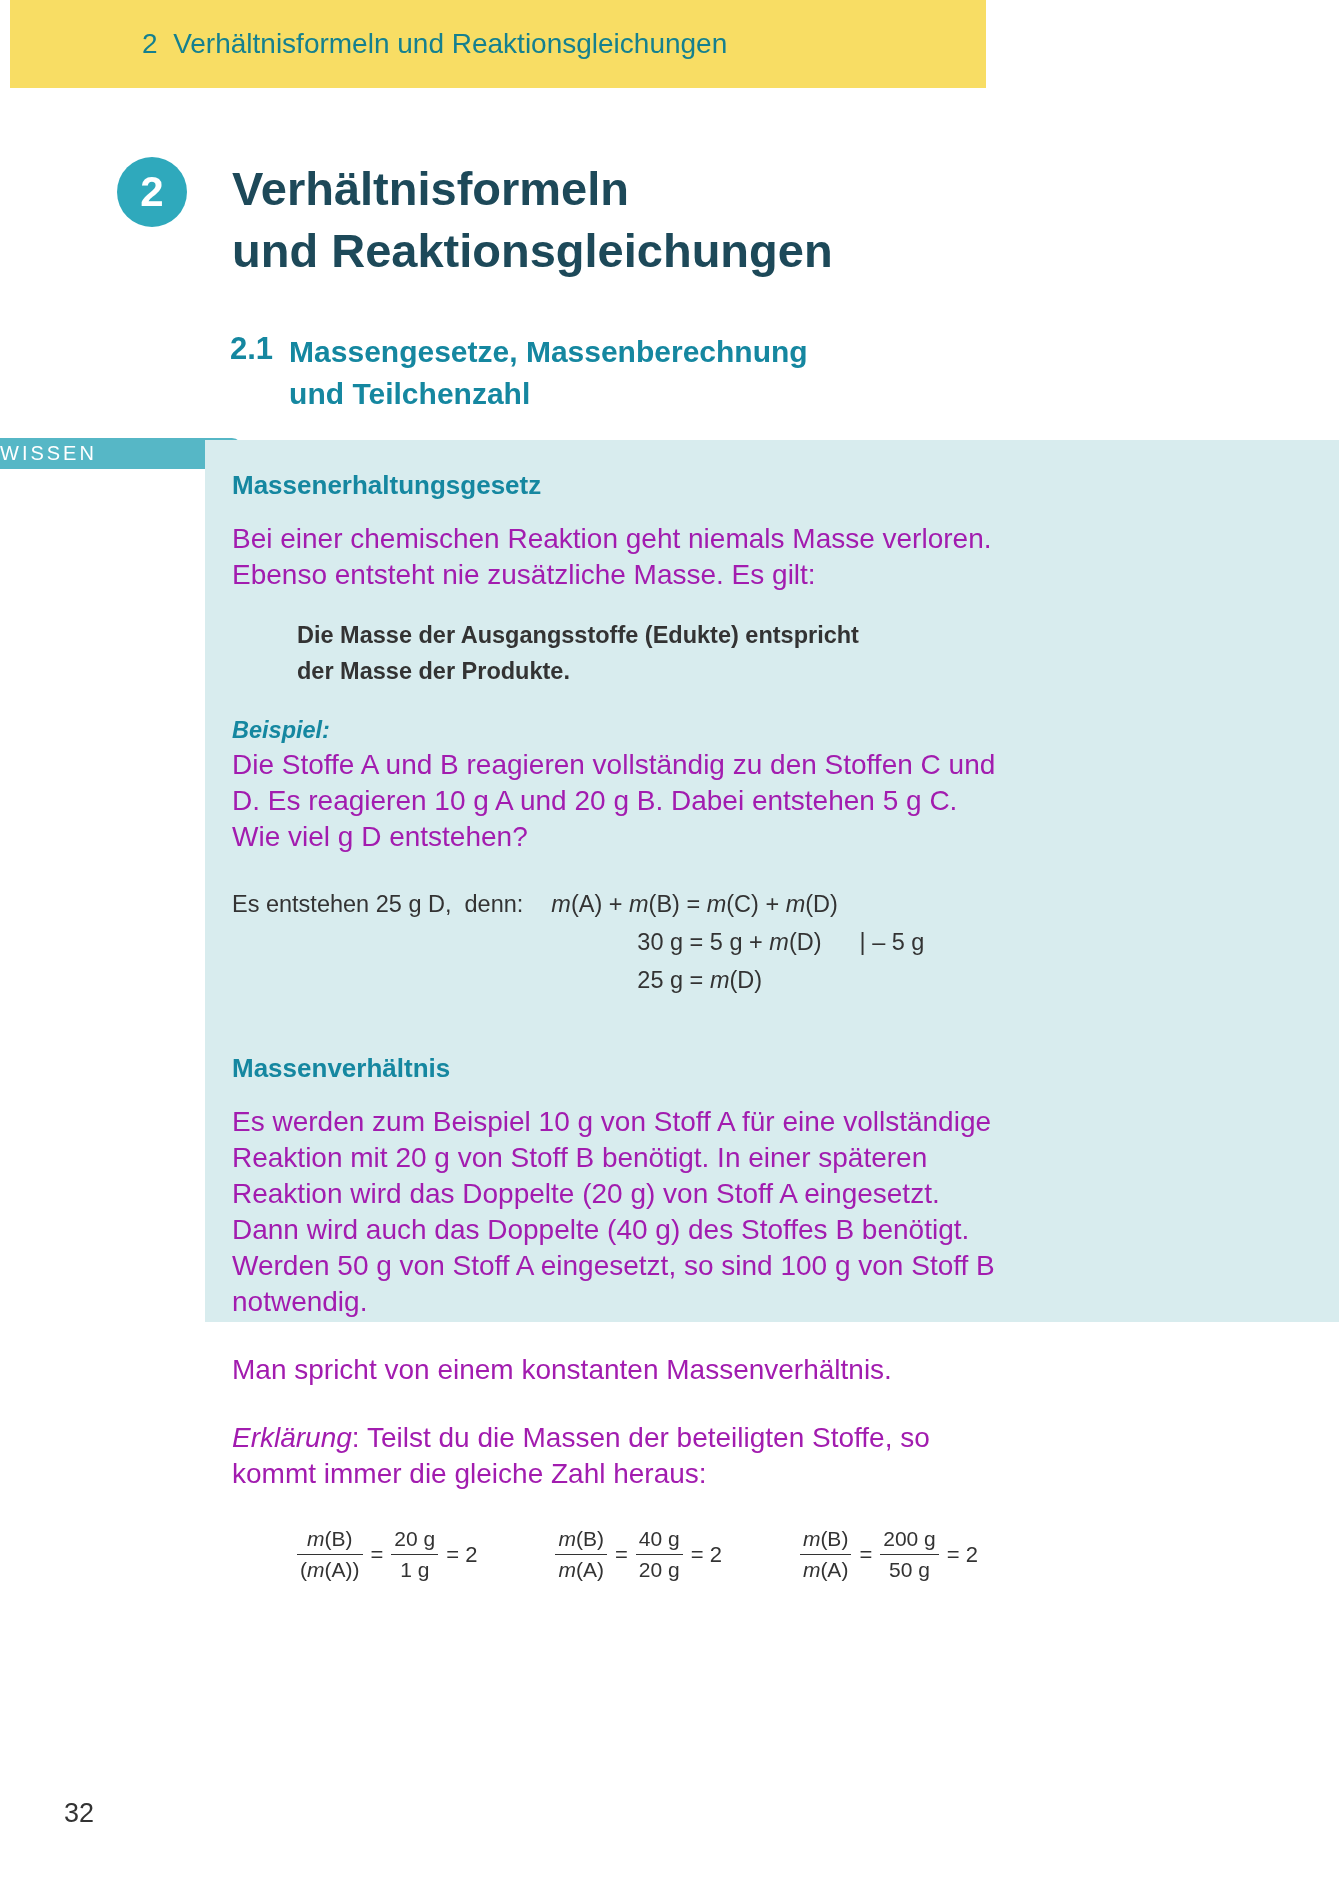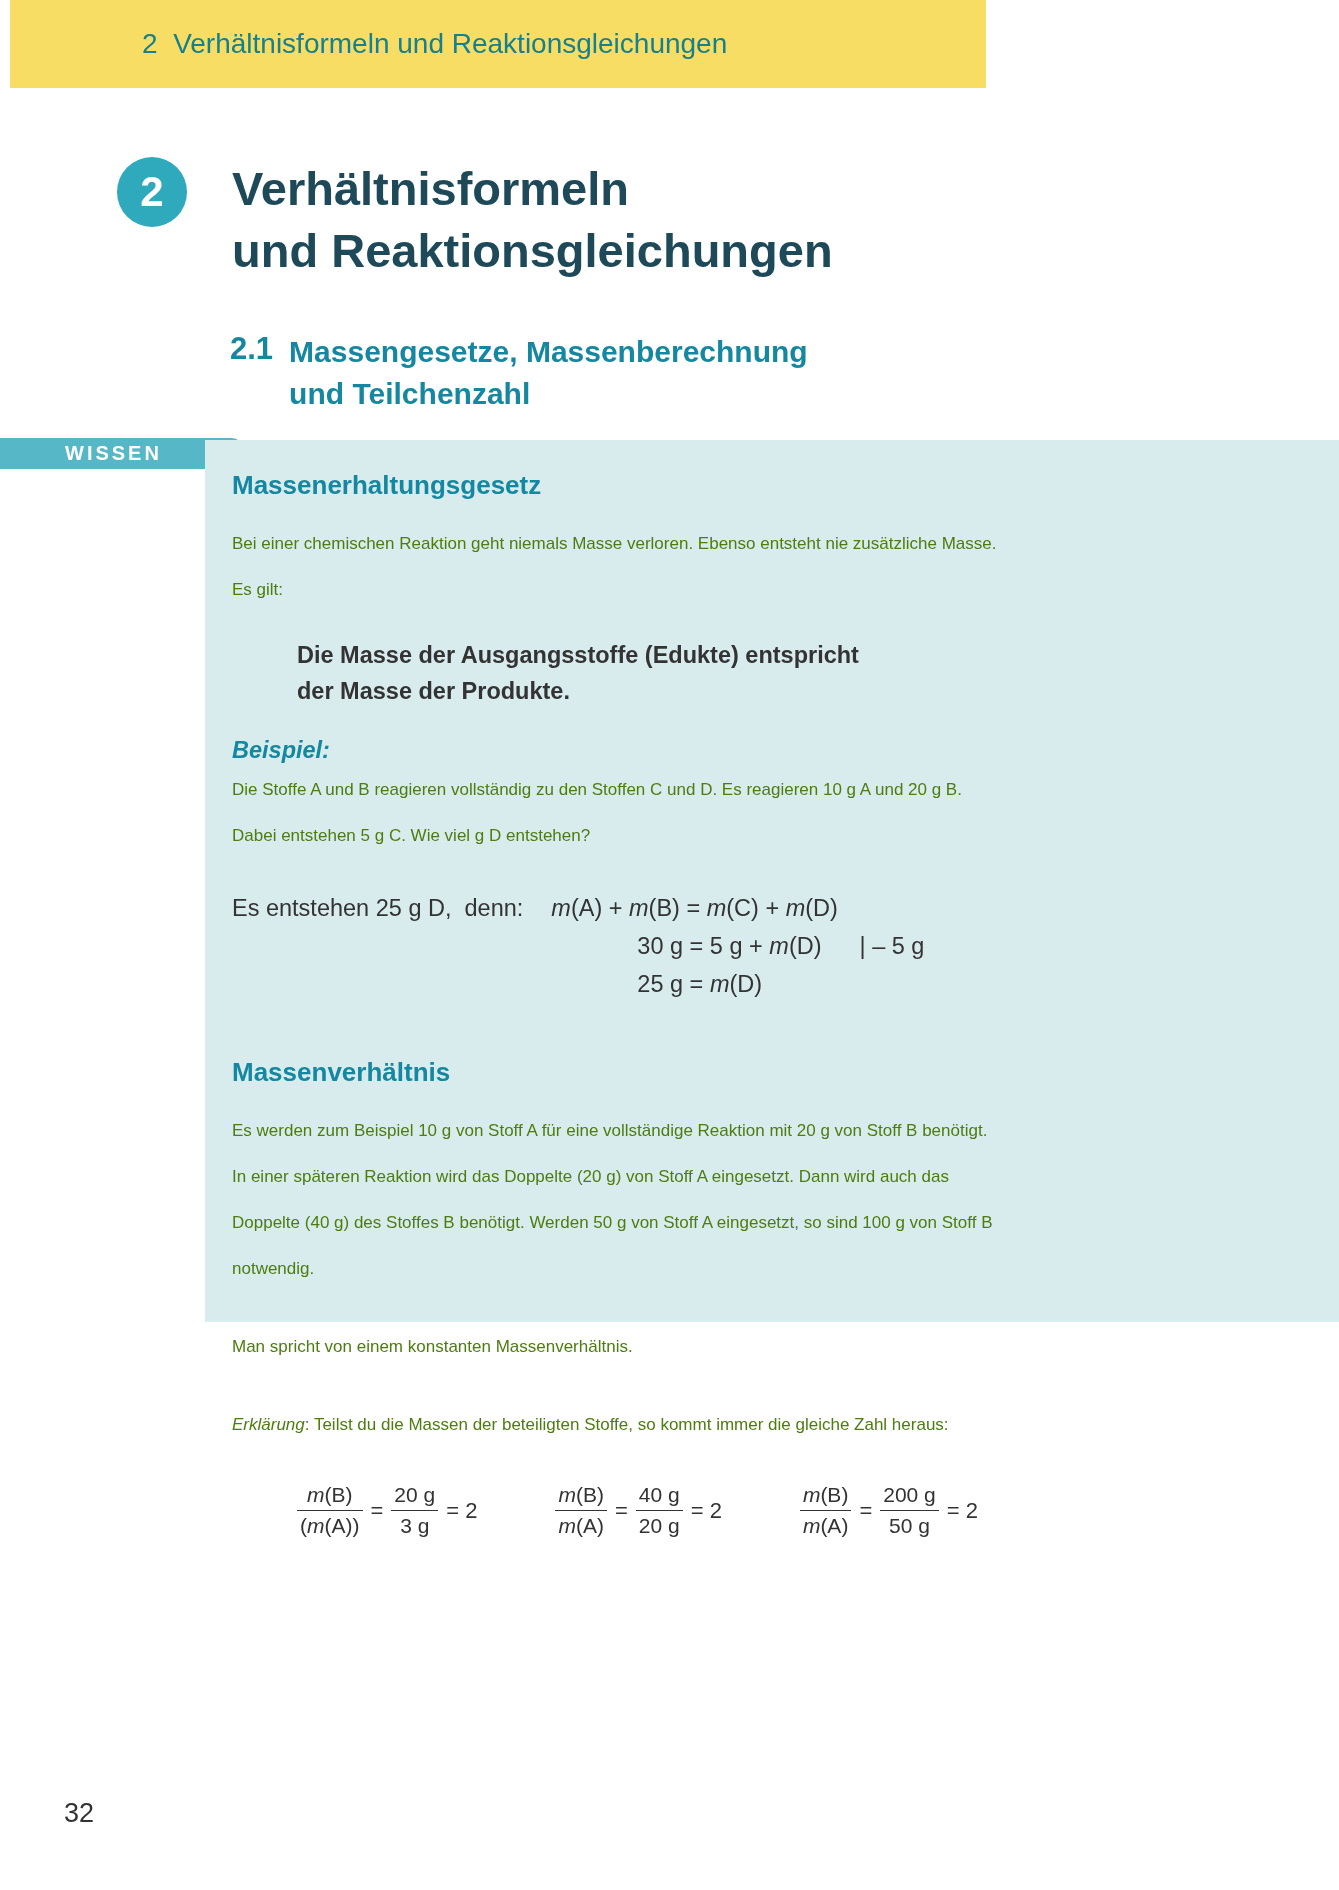--- a/index.html
+++ b/index.html
@@ -31,33 +31,33 @@
   }
   .section-head {
     position:absolute; left:230px; top:328px;
     display:flex; color:#1587A0;
   }
   .section-number { font-size:31px; font-weight:bold; margin-right:16px; line-height:42px; }
   .section-title  { font-size:30px; font-weight:bold; line-height:42px; padding-top:3px; }
   .wissen-tab {
     position:absolute; left:0; top:438px; width:242px; height:31px;
     background:#56B7C6; color:#ffffff; border-radius:0 10px 10px 0;
-    display:flex; align-items:center; padding-left:65px;
-    font-size:20px; font-weight:bold; letter-spacing:3px;
+    display:flex; align-items:center; 
+    font-size:20px; font-weight:normal; letter-spacing:3px;
   }
   .wissen-box {
     position:absolute; left:205px; top:440px; right:0; height:882px;
     background:#D8ECEE;
     padding:30px 60px 0 27px;
   }
   .box-content { width:770px; }
   .box-h {
     color:#1587A0; font-size:26px; font-weight:bold; margin-bottom:20px;
   }
-  .body-p { font-size:17px; line-height:46px; color:#4d7c0f; }
+  .body-p { font-size:28px; line-height:36px; color:#a21caf; }
   .law-block {
     margin:24px 0 24px 65px; font-weight:bold; font-size:23.5px; line-height:36px; color:#333333;
   }
   .beispiel-label { color:#1587A0; font-weight:bold; font-size:23.5px; line-height:34px;font-style:italic; }
   .eq-block { margin-top:30px; display:flex; font-size:23.5px; line-height:38px; }
   .eq-intro { white-space:pre; }
   .eq-lines { margin-left:28px; }
   .eq-line2 { margin-left:86px; }
   .eq-note { margin-left:38px; }
   .it { font-style:italic; }
@@ -135,21 +135,21 @@
     <div class="fractions-row">
 
       <div class="frac-group">
         <span class="frac">
           <span class="num"><span class="it">m</span><span>(B)</span></span>
           <span class="den"><span>(</span><span class="it">m</span><span>(A))</span></span>
         </span>
         <span>=</span>
         <span class="frac">
           <span class="num">20 g</span>
-          <span class="den">3 g</span>
+          <span class="den">1 g</span>
         </span>
         <span>=  2</span>
       </div>
 
       <div class="frac-group">
         <span class="frac">
           <span class="num"><span class="it">m</span><span>(B)</span></span>
           <span class="den"><span></span><span class="it">m</span><span>(A)</span></span>
         </span>
         <span>=</span>

